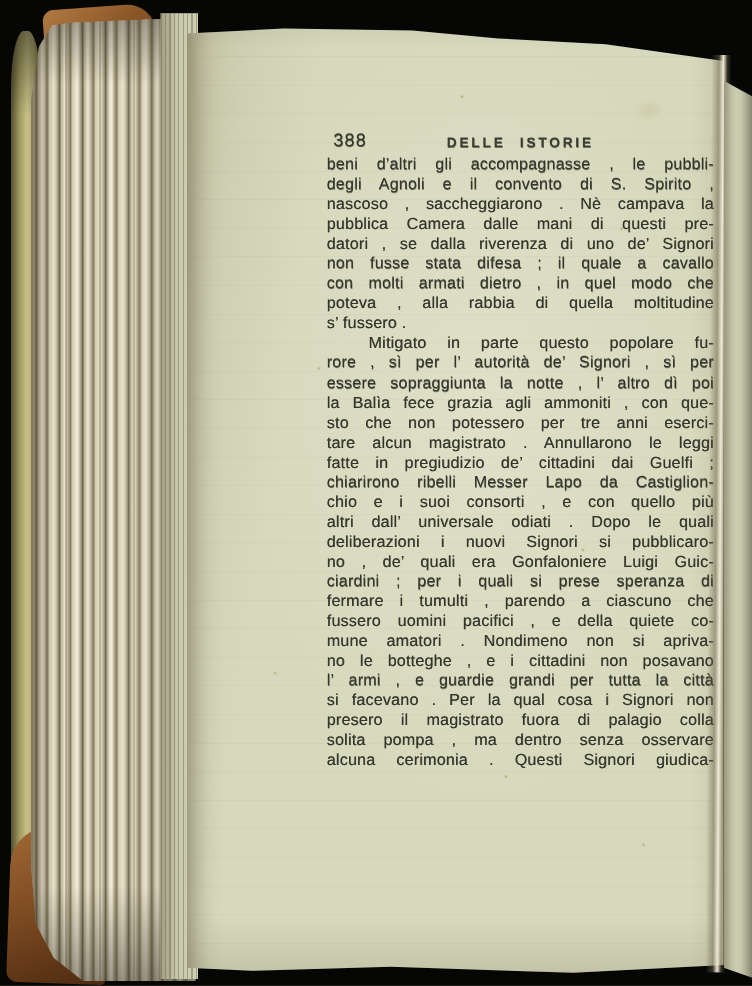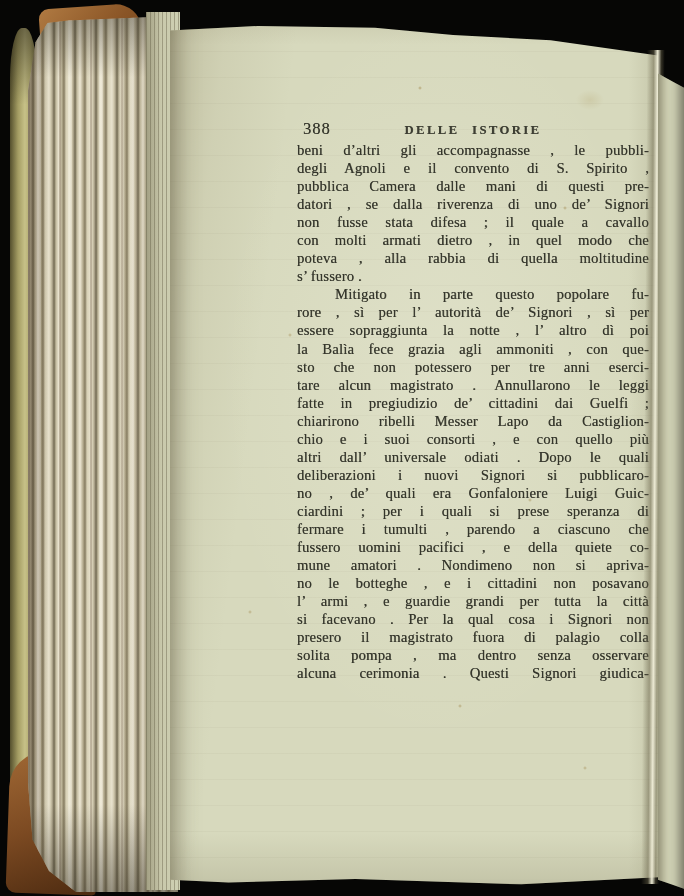--- a/index.html
+++ b/index.html
@@ -1,19 +1,19 @@
 <!DOCTYPE html>
 <html><head>
 <meta charset="utf-8">
 <style>
   html, body { margin: 0; padding: 0; background: #060605; }
   .stage {
     position: relative; width: 684px; height: 896px;
     background: #060605; overflow: hidden;
-    font-family: Liberation Serif, serif;
+    font-family: Liberation Sans, sans-serif;
   }
   
   .olive-strip {
     position: absolute; left: 10px; top: 28px; bottom: 14px; width: 27px;
     border-radius: 12px / 50px;
     background:
       linear-gradient(180deg, rgba(20,16,8,.5), rgba(0,0,0,0) 9%, rgba(0,0,0,0) 87%, rgba(20,16,8,.55)),
       linear-gradient(90deg, #55502e 0%, #a49d63 30%, #c7c188 55%, #b1aa6f 75%, #6d6740 100%);
   }
   
@@ -123,20 +123,21 @@
 
   <div class="page-face">
     <div class="text-block">
       <div class="header">
         <span class="page-number">388</span>
         <span class="running-title">DELLE ISTORIE</span>
       </div>
       <div class="body-lines">
           <div class="line">beni d’altri gli accompagnasse , le pubbli-</div>
           <div class="line">degli Agnoli e il convento di S. Spirito ,</div>
+          <div class="line">nascoso , saccheggiarono . Nè campava la</div>
           <div class="line">pubblica Camera dalle mani di questi pre-</div>
           <div class="line">datori , se dalla riverenza di uno de’ Signori</div>
           <div class="line">non fusse stata difesa ; il quale a cavallo</div>
           <div class="line">con molti armati dietro , in quel modo che</div>
           <div class="line">poteva , alla rabbia di quella moltitudine</div>
           <div class="line short">s’ fussero .</div>
           <div class="line indent">Mitigato in parte questo popolare fu-</div>
           <div class="line">rore , sì per l’ autorità de’ Signori , sì per</div>
           <div class="line">essere sopraggiunta la notte , l’ altro dì poi</div>
           <div class="line">la Balìa fece grazia agli ammoniti , con que-</div>

